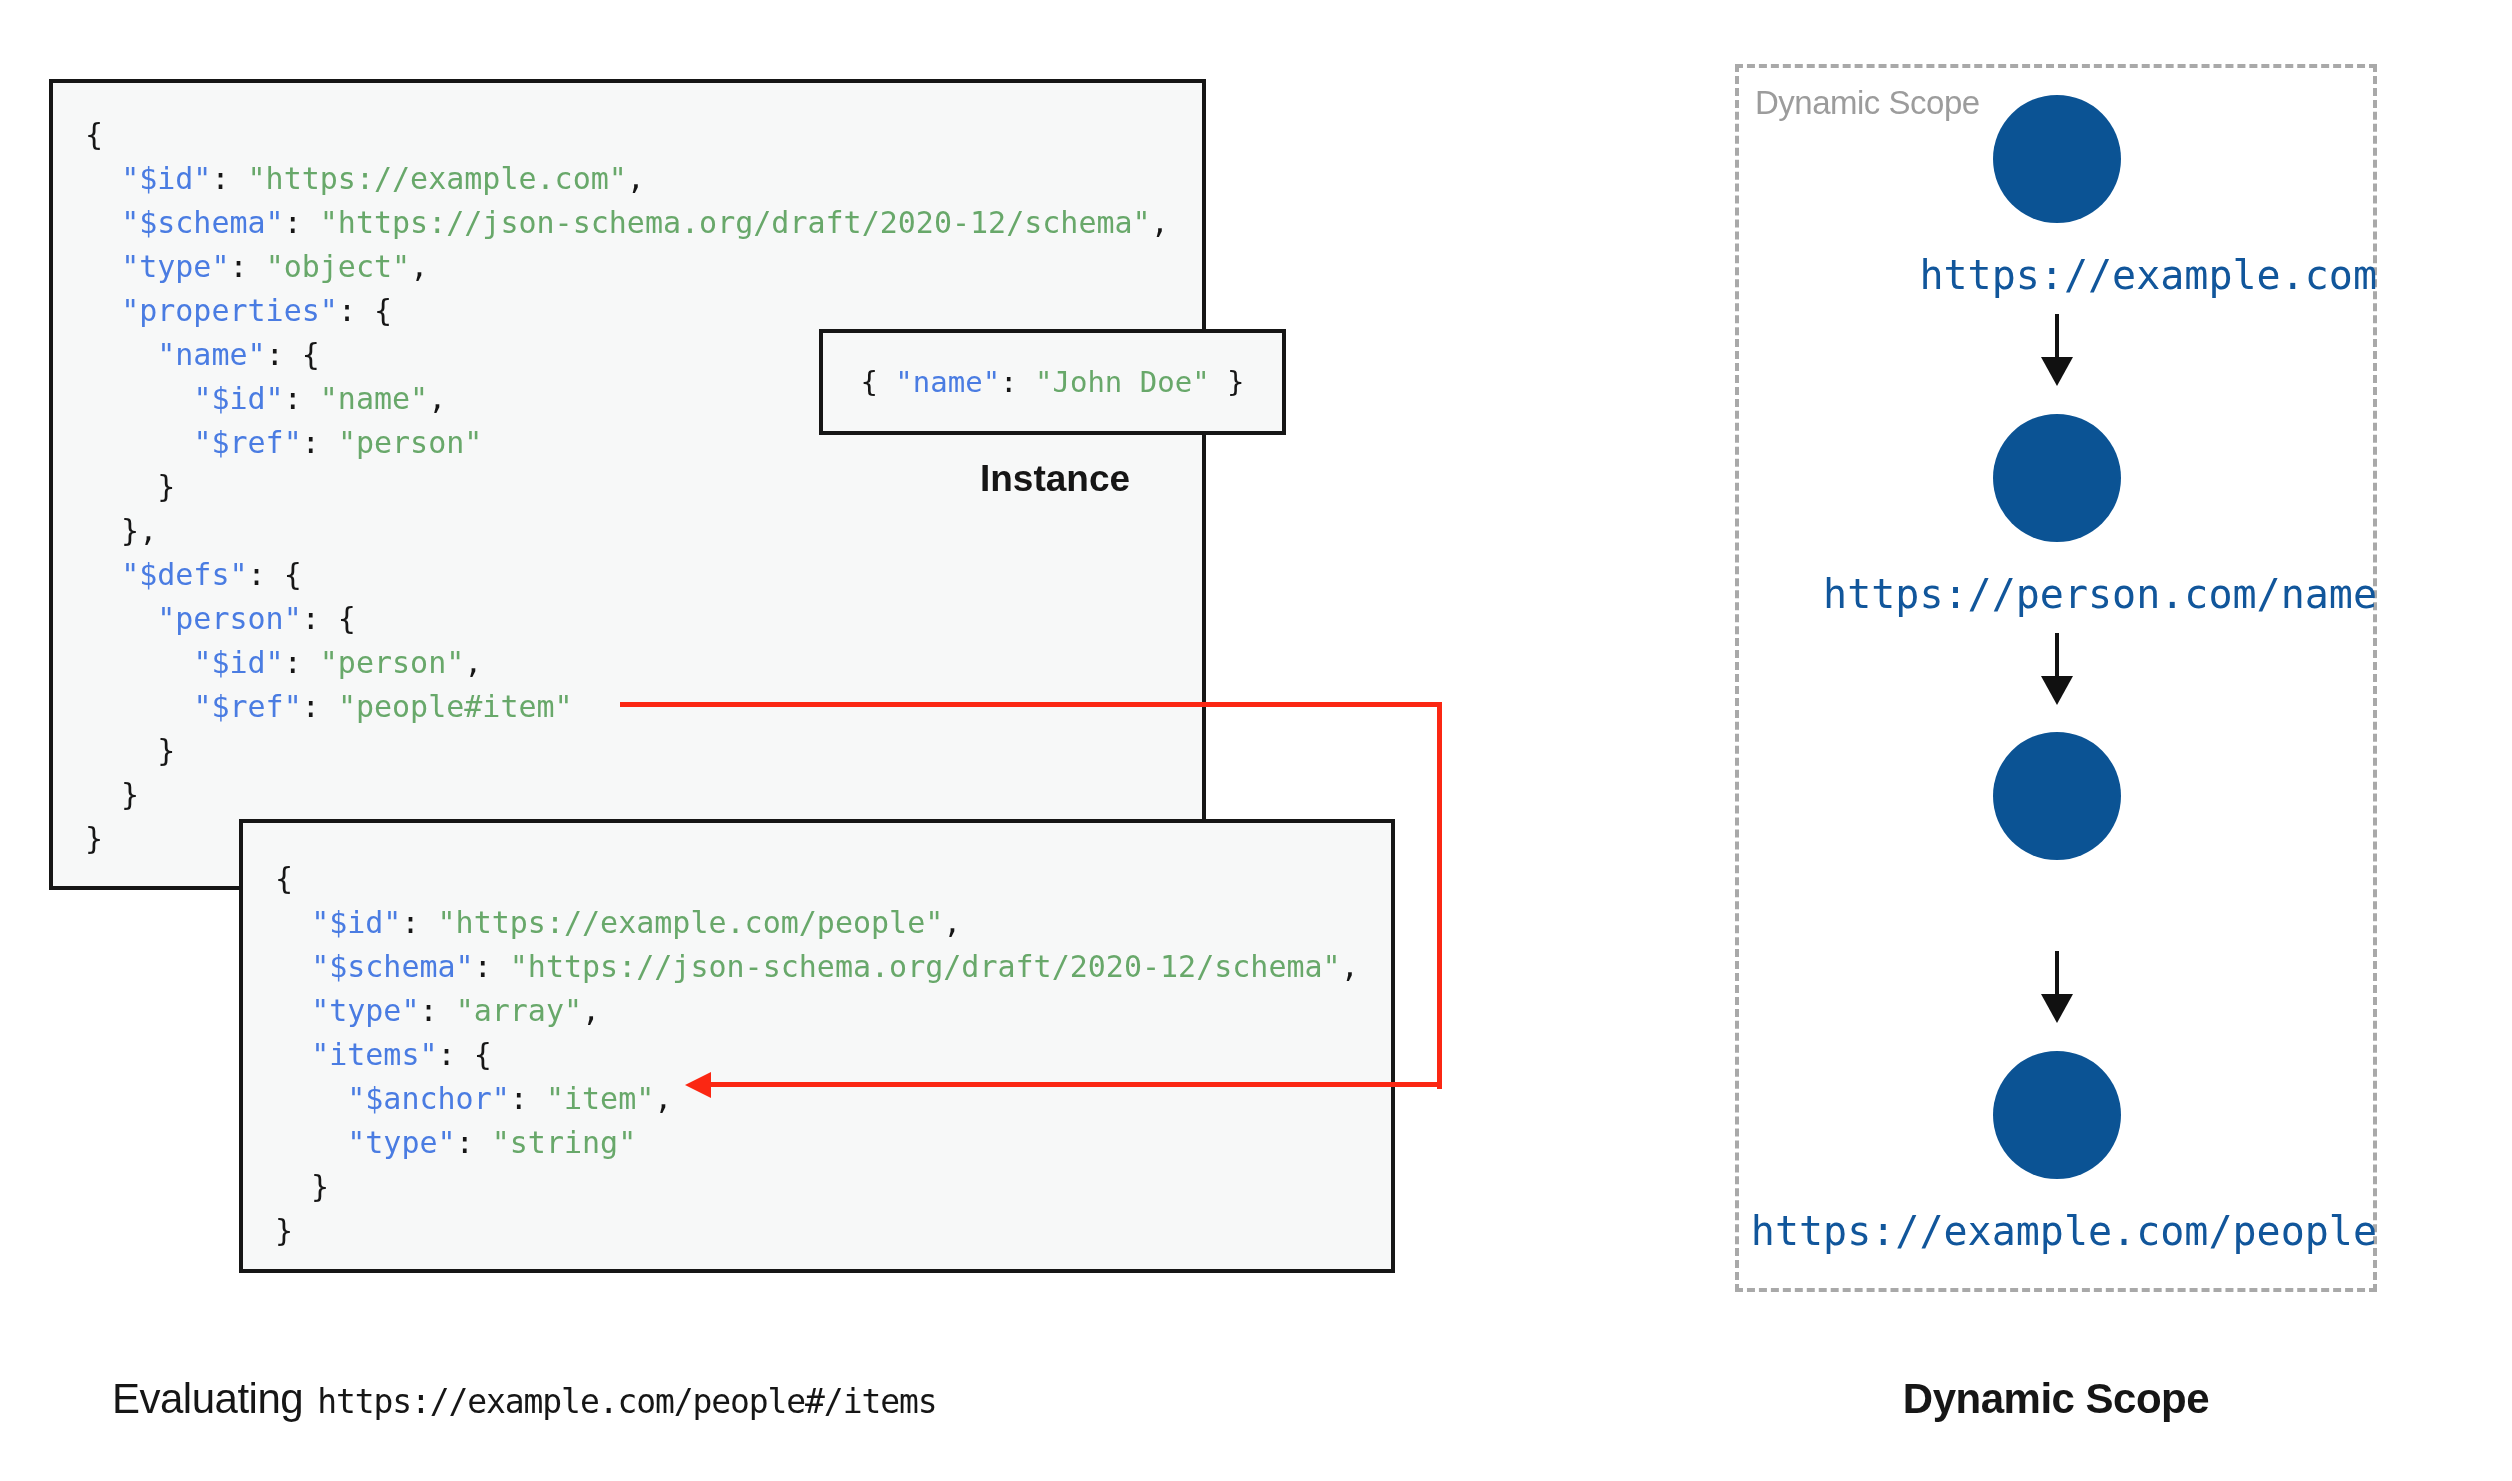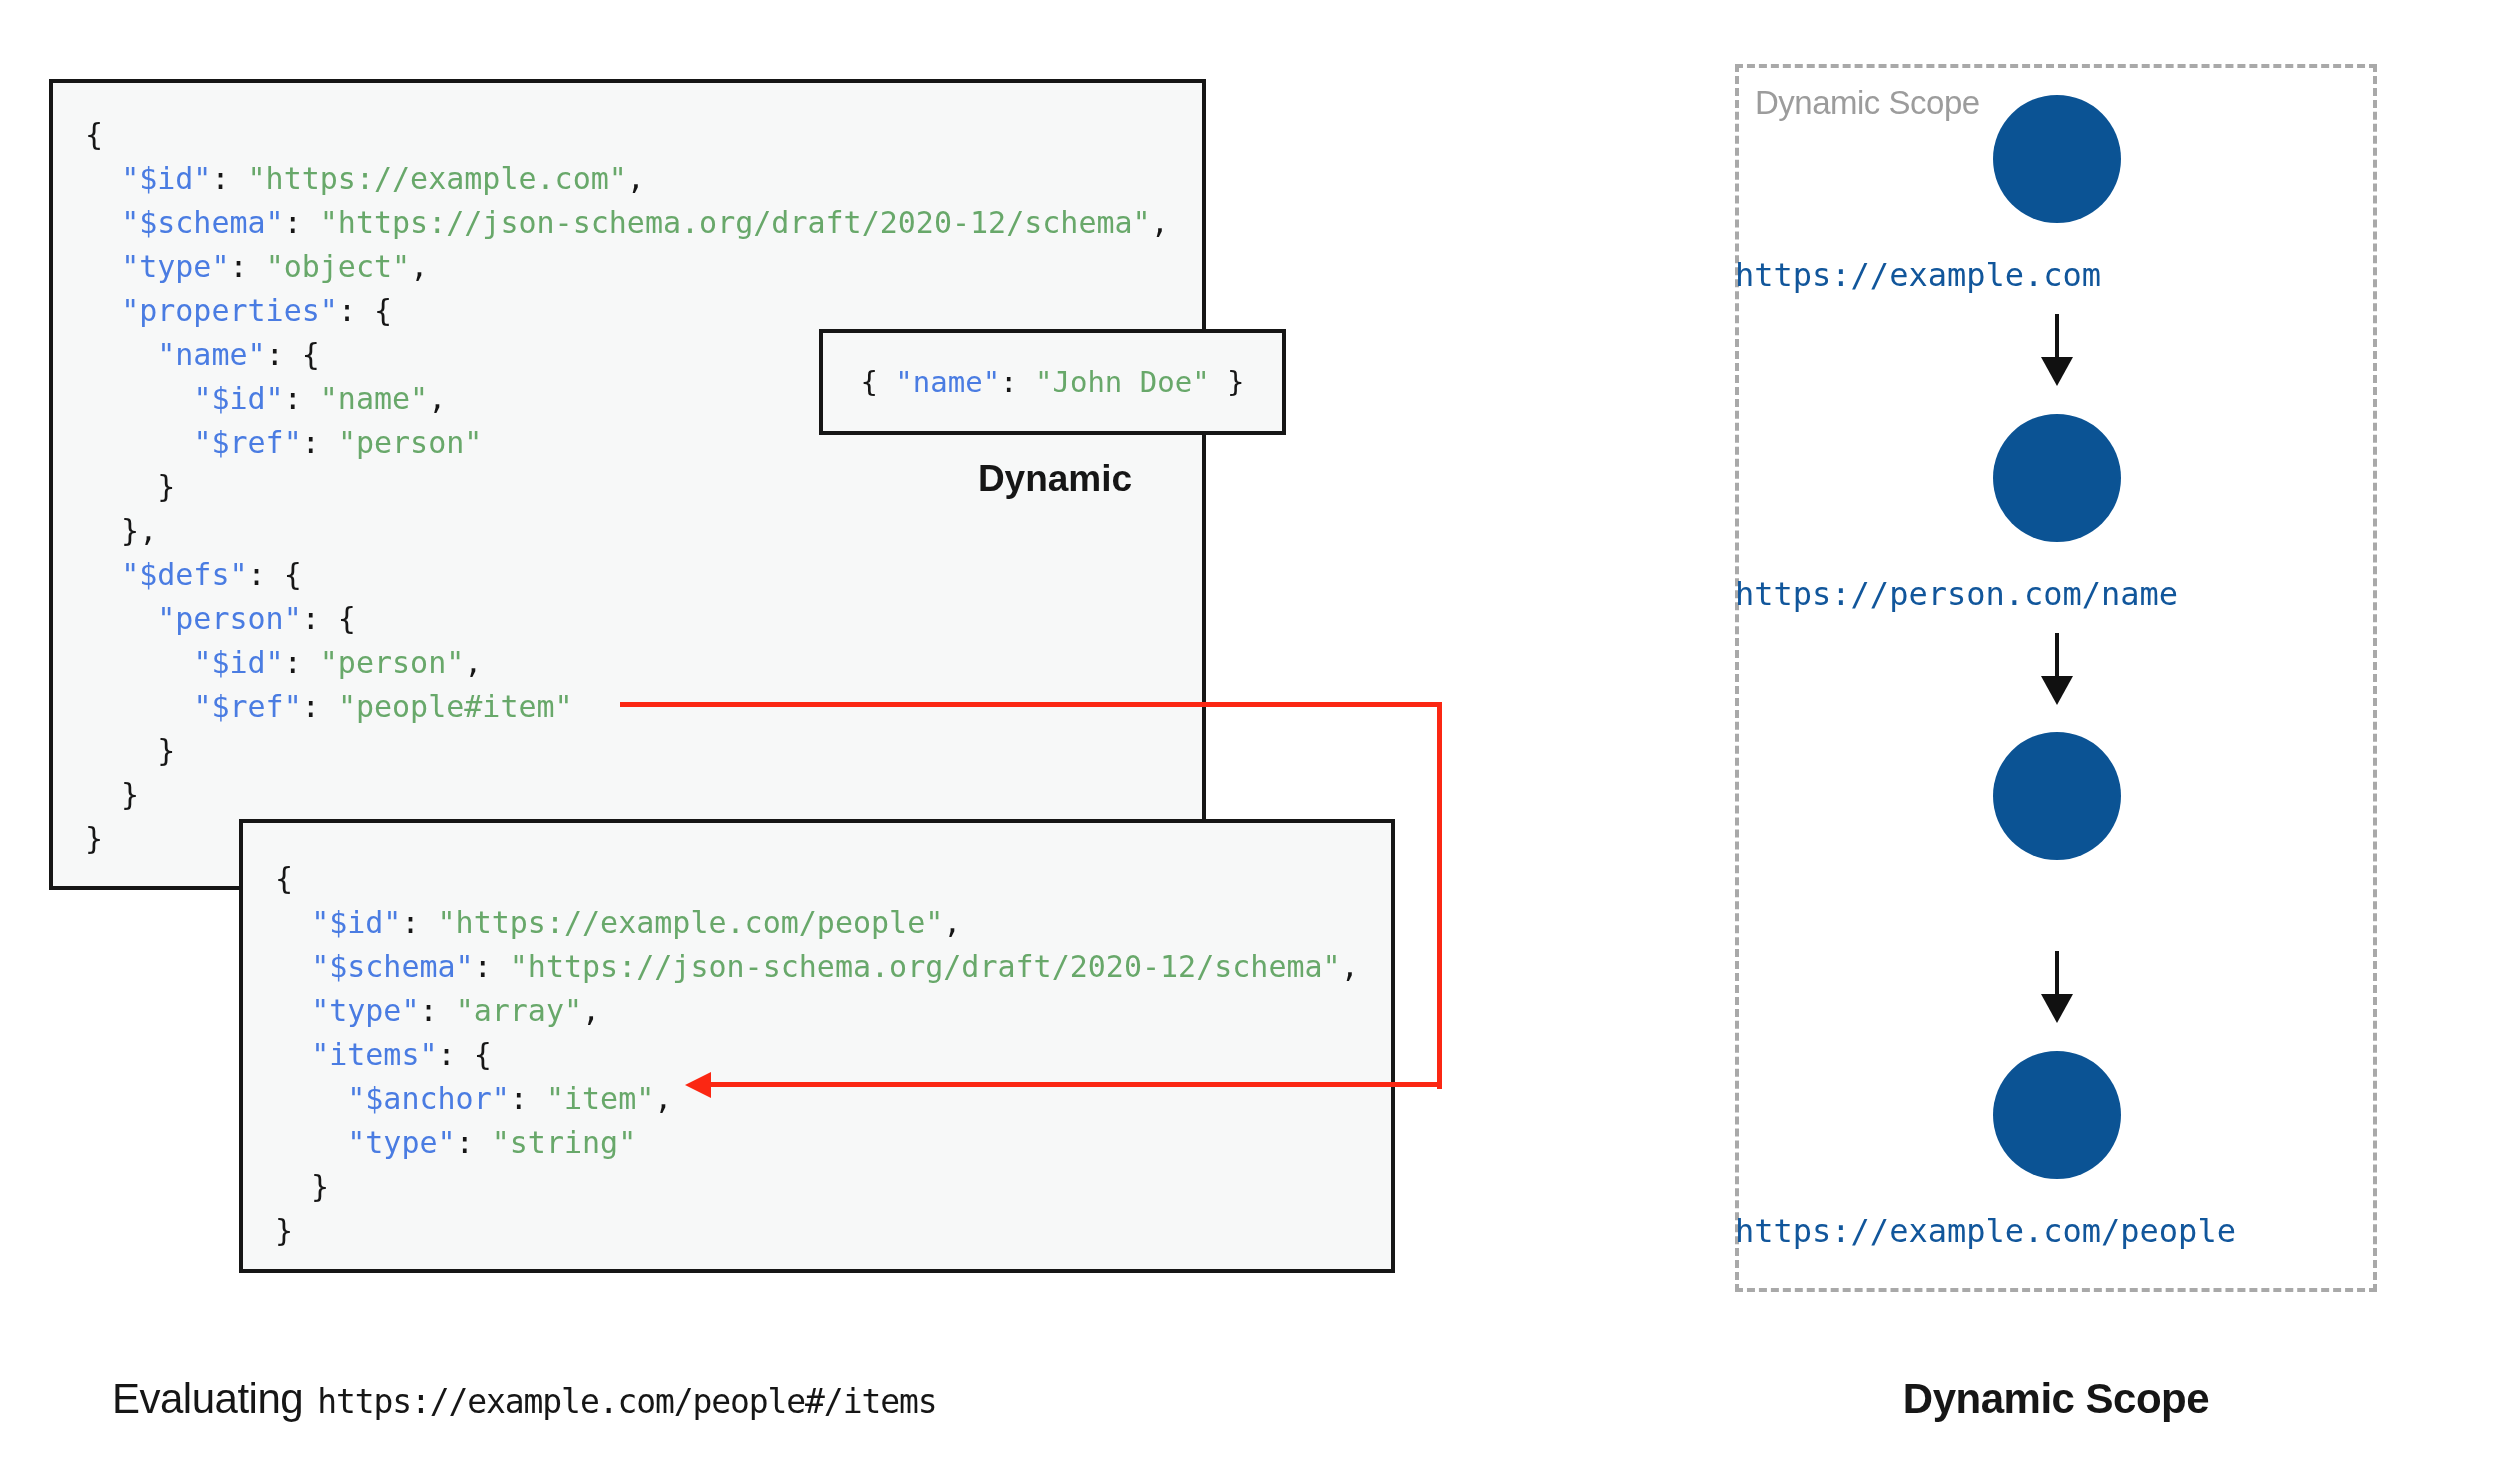--- a/index.html
+++ b/index.html
@@ -65,22 +65,22 @@
     position: absolute; left: 1755px; top: 84px;
     font-size: 33px; letter-spacing: -0.5px; color: var(--gray-label);
   }
   .scope-node {
     position: absolute; left: 1993px; width: 128px; height: 128px;
     border-radius: 50%; background: var(--circle);
   }
   .node-1 { top: 95px; }  .node-2 { top: 414px; }
   .node-3 { top: 732px; } .node-4 { top: 1051px; }
   .scope-url {
-    position: absolute; left: 1735px; width: 642px; text-align: left;
-    font-family: "DejaVu Sans Mono", monospace; font-size: 32px; line-height: 43px;
+    position: absolute; left: 1735px; width: 642px; text-align: right;
+    font-family: "DejaVu Sans Mono", monospace; font-size: 40px; line-height: 43px;
     color: var(--url);
   }
   .url-1 { top: 254px; }  .url-2 { top: 573px; }
   .url-3 { top: 892px; } .url-4 { top: 1210px; }
   .down-arrow-shaft { position: absolute; left: 2055px; width: 4.3px; height: 43px; background: #111; }
   .shaft-1 { top: 314px; } .shaft-2 { top: 633px; } .shaft-3 { top: 951px; }
   .down-arrow-head {
     position: absolute; left: 2041px; width: 0; height: 0;
     border-left: 16px solid transparent;
     border-right: 16px solid transparent;
@@ -109,21 +109,21 @@
     <pre class="code"><div><span class="tok-p">{</span></div><div><span class="tok-p">  </span><span class="tok-k">"$id"</span><span class="tok-p">: </span><span class="tok-s">"https://example.com"</span><span class="tok-p">,</span></div><div><span class="tok-p">  </span><span class="tok-k">"$schema"</span><span class="tok-p">: </span><span class="tok-s">"https://json-schema.org/draft/2020-12/schema"</span><span class="tok-p">,</span></div><div><span class="tok-p">  </span><span class="tok-k">"type"</span><span class="tok-p">: </span><span class="tok-s">"object"</span><span class="tok-p">,</span></div><div><span class="tok-p">  </span><span class="tok-k">"properties"</span><span class="tok-p">: {</span></div><div><span class="tok-p">    </span><span class="tok-k">"name"</span><span class="tok-p">: {</span></div><div><span class="tok-p">      </span><span class="tok-k">"$id"</span><span class="tok-p">: </span><span class="tok-s">"name"</span><span class="tok-p">,</span></div><div><span class="tok-p">      </span><span class="tok-k">"$ref"</span><span class="tok-p">: </span><span class="tok-s">"person"</span></div><div><span class="tok-p">    }</span></div><div><span class="tok-p">  },</span></div><div><span class="tok-p">  </span><span class="tok-k">"$defs"</span><span class="tok-p">: {</span></div><div><span class="tok-p">    </span><span class="tok-k">"person"</span><span class="tok-p">: {</span></div><div><span class="tok-p">      </span><span class="tok-k">"$id"</span><span class="tok-p">: </span><span class="tok-s">"person"</span><span class="tok-p">,</span></div><div><span class="tok-p">      </span><span class="tok-k">"$ref"</span><span class="tok-p">: </span><span class="tok-s">"people#item"</span></div><div><span class="tok-p">    }</span></div><div><span class="tok-p">  }</span></div><div><span class="tok-p">}</span></div></pre>
   </div>
 
   <div class="codebox schema-b">
     <pre class="code"><div><span class="tok-p">{</span></div><div><span class="tok-p">  </span><span class="tok-k">"$id"</span><span class="tok-p">: </span><span class="tok-s">"https://example.com/people"</span><span class="tok-p">,</span></div><div><span class="tok-p">  </span><span class="tok-k">"$schema"</span><span class="tok-p">: </span><span class="tok-s">"https://json-schema.org/draft/2020-12/schema"</span><span class="tok-p">,</span></div><div><span class="tok-p">  </span><span class="tok-k">"type"</span><span class="tok-p">: </span><span class="tok-s">"array"</span><span class="tok-p">,</span></div><div><span class="tok-p">  </span><span class="tok-k">"items"</span><span class="tok-p">: {</span></div><div><span class="tok-p">    </span><span class="tok-k">"$anchor"</span><span class="tok-p">: </span><span class="tok-s">"item"</span><span class="tok-p">,</span></div><div><span class="tok-p">    </span><span class="tok-k">"type"</span><span class="tok-p">: </span><span class="tok-s">"string"</span></div><div><span class="tok-p">  }</span></div><div><span class="tok-p">}</span></div></pre>
   </div>
 
   <div class="codebox instance-box">
     <pre class="code"><div><span class="tok-p">{ </span><span class="tok-k">"name"</span><span class="tok-p">: </span><span class="tok-s">"John Doe"</span><span class="tok-p"> }</span></div></pre>
   </div>
-  <div class="instance-caption">Dynamic</div>
+  <div class="instance-caption">Instance</div>
 
   <div class="red-seg red-a"></div>
   <div class="red-seg red-b"></div>
   <div class="red-seg red-c"></div>
   <div class="red-head"></div>
 
   <div class="scope-box"></div>
   <div class="scope-title">Dynamic Scope</div>
 
   <div class="scope-node node-1"></div>

